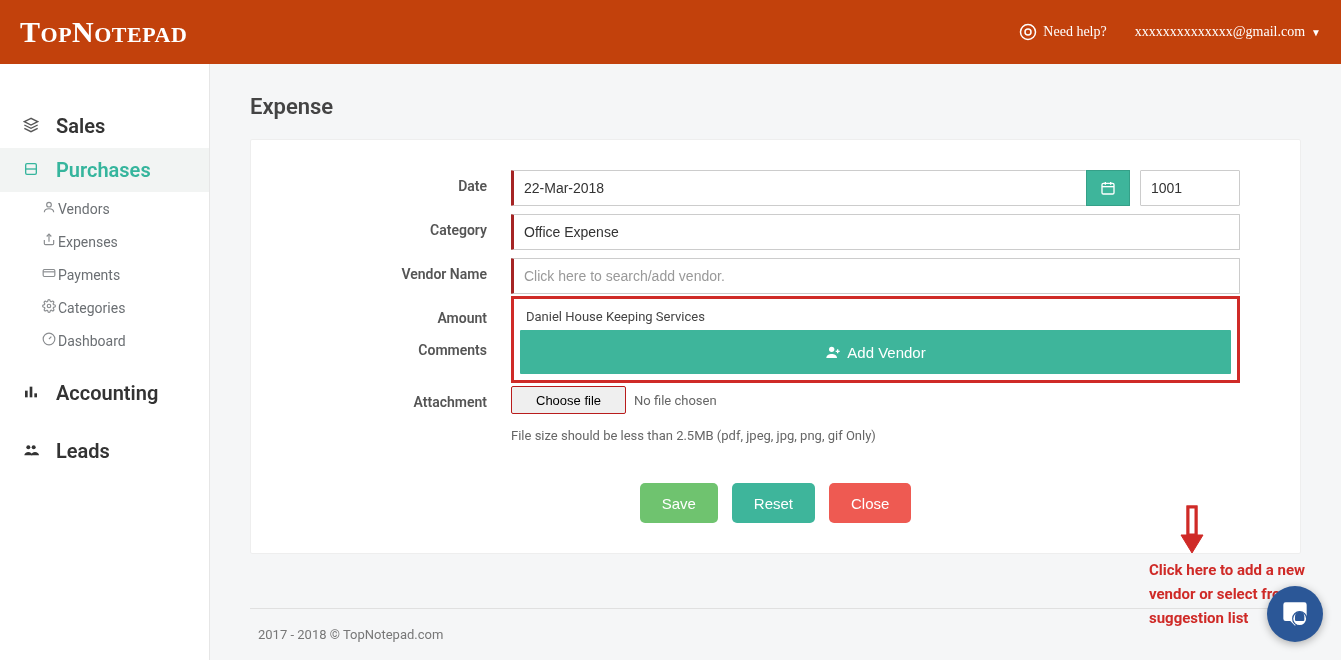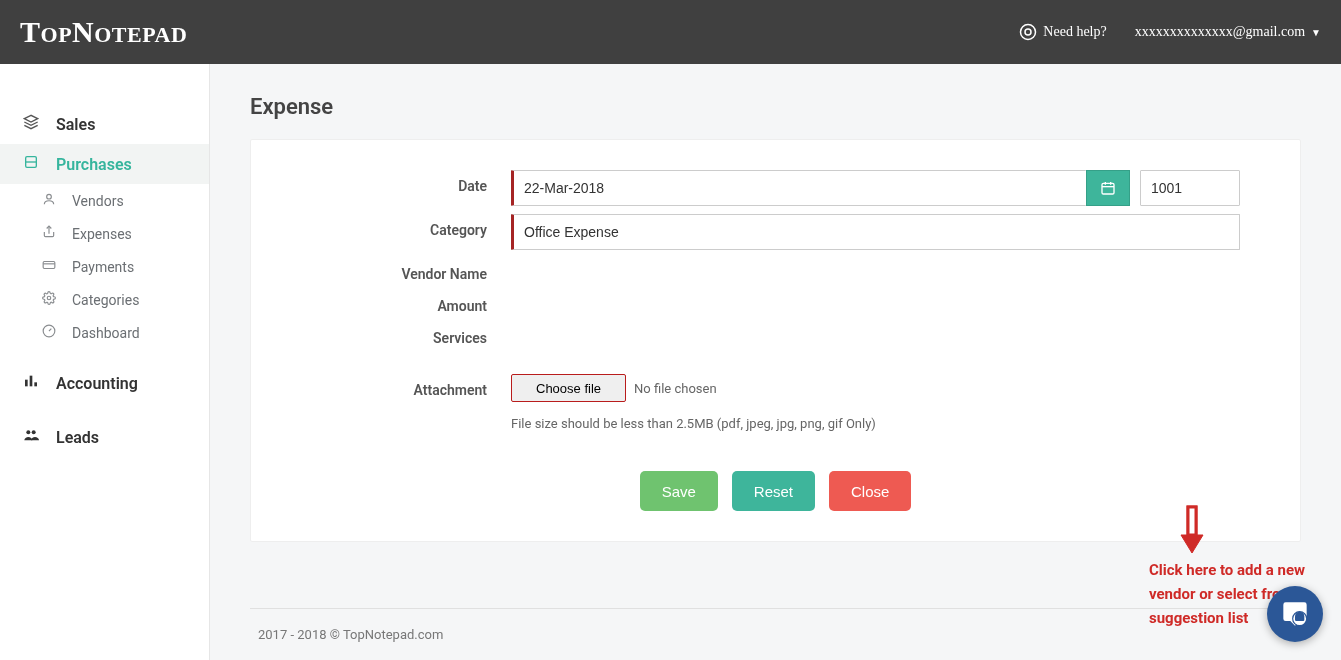--- a/index.html
+++ b/index.html
@@ -1,29 +1,29 @@
 <!DOCTYPE html>
 <html><head>
   <meta charset="utf-8">
   <style>
     * { box-sizing: border-box; margin: 0; padding: 0; }
     body { font-family: -apple-system, "Segoe UI", Roboto, "Helvetica Neue", Arial, sans-serif; background: #f5f6f7; width: 1341px; height: 660px; overflow: hidden; position: relative; }
     
-    .topbar { background: #404040; height: 64px; display: flex; align-items: center; justify-content: space-between; padding: 0 20px; color: white; text-align: right; }
+    .topbar { background: #c2410c; height: 64px; display: flex; align-items: center; justify-content: space-between; padding: 0 20px; color: white; text-align: right; }
     .logo { font-family: Georgia, serif; font-weight: bold; font-size: 28px; letter-spacing: 0.5px; }
     .topbar-right { display: flex; align-items: center; gap: 28px; font-size: 14px; font-family: Liberation Serif, serif; }
     .help-link { display: flex; align-items: center; gap: 6px; cursor: pointer; }
     .user-menu { display: flex; align-items: center; gap: 6px; cursor: pointer; }
     
     .layout { display: flex; height: calc(660px - 64px); }
     
     .sidebar { width: 210px; background: #fff; border-right: 1px solid #e6e6e6; padding-top: 40px; }
-    .nav-item { display: flex; align-items: center; gap: 16px; padding: 10px 22px; font-size: 16px; color: #333; cursor: pointer; font-weight: 600; }
+    .nav-item { display: flex; align-items: center; gap: 16px; padding: 10px 22px; font-size: 20px; color: #333; cursor: pointer; font-weight: 600; }
     .nav-item.active { background: #f2f4f3; color: #36b59d; }
-    .nav-sub { display: flex; align-items: center; gap: 14px; padding: 8px 22px 8px 40px; font-size: 14px; color: #6b6f73; cursor: pointer; }
+    .nav-sub { display: flex; align-items: center; padding: 8px 22px 8px 40px; font-size: 14px; color: #6b6f73; cursor: pointer; }
     .nav-icon { width: 18px; text-align: center; color: inherit; }
     
     .main { flex: 1; padding: 30px 40px 0 40px; display: flex; flex-direction: column; overflow: auto; }
     .page-title { font-size: 22px; font-weight: 600; color: #444; margin-bottom: 20px; }
     
     .card { background: #fff; border: 1px solid #eee; border-radius: 2px; padding: 30px 60px 30px 60px; position: relative; }
     
     .form-row { display: flex; align-items: flex-start; margin-bottom: 8px; }
     .form-label { width: 200px; text-align: right; padding-right: 24px; padding-top: 8px; font-size: 14px; font-weight: 600; color: #555; }
     .form-ctrl { flex: 1; display: flex; gap: 10px; position: relative; }
@@ -196,29 +196,44 @@
 
       <div class="form-row">
         <div class="form-label">Category</div>
         <div class="form-ctrl">
           <input class="input red-left" value="Office Expense" style="">
         </div>
       </div>
 
       <div class="form-row">
         <div class="form-label">Vendor Name</div>
+        <div class="form-ctrl">
+          <input class="input red-left" placeholder="Click here to search/add vendor." style="">
+          <div class="dropdown">
+            <div class="dropdown-item">Daniel House Keeping Services</div>
+            <button class="add-vendor-btn">
+              <svg width="16" height="16" viewBox="0 0 24 24" fill="white">
+                  <circle cx="10" cy="8" r="4"></circle>
+                  <path d="M2 21c0-4 4-6 8-6s8 2 8 6H2z"></path>
+                  <line x1="19" y1="8" x2="19" y2="14" stroke="white" stroke-width="2"></line>
+                  <line x1="16" y1="11" x2="22" y2="11" stroke="white" stroke-width="2"></line>
+                </svg>
+              <span>Add Vendor</span>
+            </button>
+          </div>
+        </div>
       </div>
 
       <div class="form-row">
         <div class="form-label">Amount</div>
         <div class="form-ctrl"></div>
       </div>
 
       <div class="form-row">
-        <div class="form-label">Services</div>
+        <div class="form-label">Comments</div>
         <div class="form-ctrl"></div>
       </div>
 
       <div class="form-row" style="margin-top:28px;">
         <div class="form-label">Attachment</div>
         <div class="form-ctrl" style="flex-direction:column;">
           <div class="file-row">
             <button class="choose-file">Choose file</button>
             <span class="file-status">No file chosen</span>
           </div>

